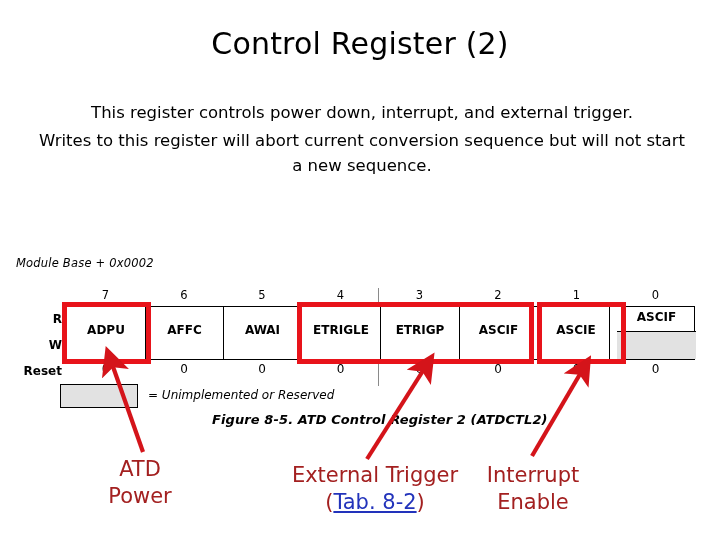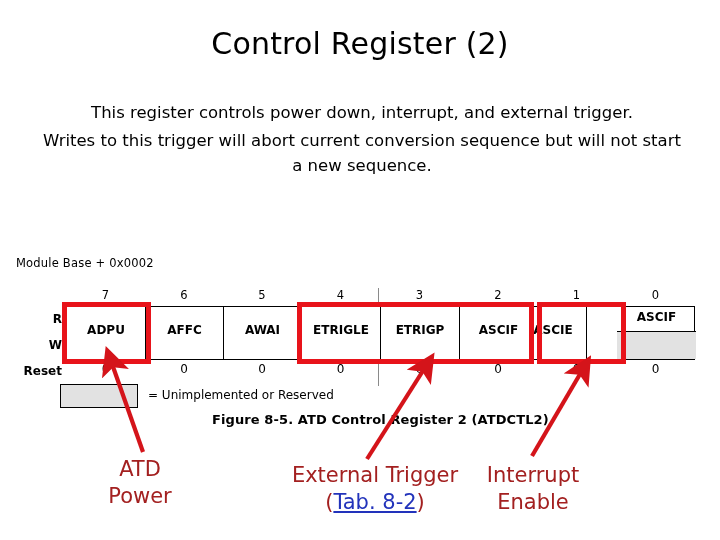--- a/index.html
+++ b/index.html
@@ -54,20 +54,21 @@
     left: 0;
     top: 252px;
     width: 720px;
     height: 200px;
   }
   .fig-text {
     position: absolute;
     font-family: "DejaVu Sans", sans-serif;
     color: #000000;
     white-space: nowrap;
+    font-style: italic;
   }
   #module-base {
     left: 16px;
     top: 4px;
     font-size: 11.5px;
     letter-spacing: 0.2px;
   }
 
   
   #bit-numbers {
@@ -230,21 +231,21 @@
 </style>
 </head>
 <body>
 
 <div id="slide">
 
   <div id="slide-title">Control Register (2)</div>
 
   <div id="body-text">
     <p>This register controls power down, interrupt, and external trigger.</p>
-    <p>Writes to this trigger will abort current conversion sequence but will not start a new sequence.</p>
+    <p>Writes to this register will abort current conversion sequence but will not start a new sequence.</p>
   </div>
 
   <div id="figure">
 
     <div class="fig-text" id="module-base">Module Base + 0x0002</div>
 
     <div id="bit-numbers">
       <span class="bitnum" style="left:0px;   width:79px;">7</span>
       <span class="bitnum" style="left:79px;  width:78px;">6</span>
       <span class="bitnum" style="left:157px; width:78px;">5</span>
@@ -276,21 +277,21 @@
       </div>
       <div class="cell" style="left:157px; width:78px;">
         <span class="cell-label">AWAI</span>
       </div>
       <div class="cell" style="left:314px; width:79px;">
         <span class="cell-label">ETRIGP</span>
       </div>
       <div class="cell" style="left:393px; width:78px;">
         <span class="cell-label">ASCIF</span>
       </div>
-      <div class="cell" style="left:453px; width:67px;padding-left:16px;">
+      <div class="cell" style="left:476px; width:67px;padding-left:16px;">
         <span class="cell-label">ASCIE</span>
       </div>
       <div class="cell last reserved" style="left:550px; width:79px;">
         <span class="cell-label">ASCIF</span>
         <span class="w-shade"></span>
       </div>
     </div>
 
     <div id="reset-values">
       <span class="rv" style="left:0px;   width:79px;">0</span>

